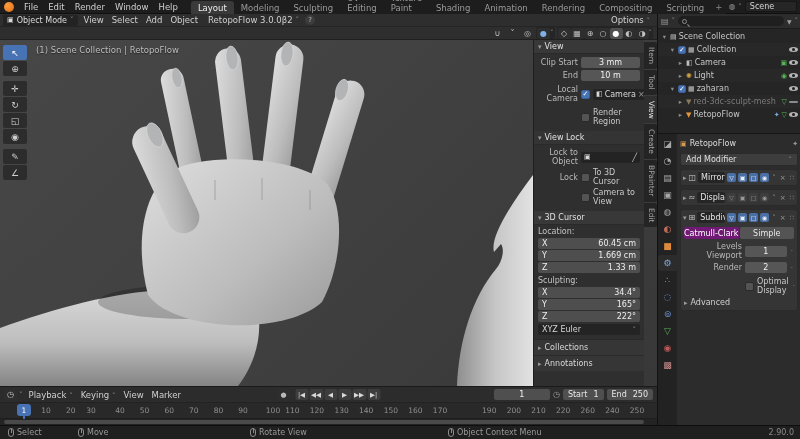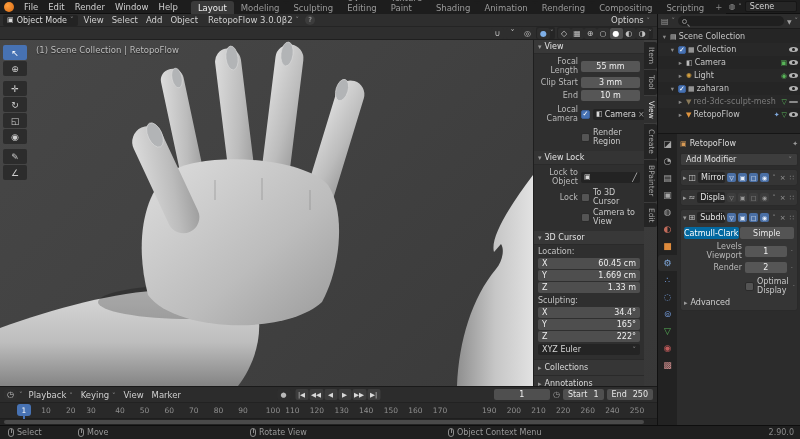--- a/index.html
+++ b/index.html
@@ -100,21 +100,21 @@
 #addmod .dd{margin-left:auto}
 .modbox{background:#353535;border:1px solid #2a2a2a;border-radius:3px;margin-bottom:3px}
 .modhead{display:flex;align-items:center;gap:2px;height:15px;padding:0 2px}
 .modname{flex:1;background:#252525;border-radius:2px;height:11px;display:flex;align-items:center;padding:0 3px;color:#e4e4e4;min-width:0;overflow:hidden;white-space:nowrap}
 .tg{width:9px;height:9px;border-radius:2px;display:flex;align-items:center;justify-content:center;font-size:6px;flex:0 0 auto}
 .tg.on{background:#4a6fa5;color:#eaf1fb}
 .tg.off{background:#3d3d3d;color:#9a9a9a}
 .mx{color:#9a9a9a;font-size:7px;padding:0 1px}
 .seg{display:flex;gap:1px;margin:2px 3px}
 .seg span{flex:1;height:12px;border-radius:2px;display:flex;align-items:center;justify-content:center;color:#e8e8e8;background:#545454}
-.seg span.active{background:#0369a1;color:#fff}
+.seg span.active{background:#701a75;color:#fff}
 .srow{display:flex;align-items:center;gap:3px;padding:1px 3px}
 .srow .plabel{flex:0 0 58px}
 .srow .pill{height:11px}
 .advrow{display:flex;align-items:center;gap:3px;padding:2px 3px 3px;color:#d0d0d0}
 
 #statusbar{position:absolute;left:0;top:425px;width:800px;height:14px;background:#1f1f1f;border-top:1px solid #0e0e0e;font-size:8px;color:#999}
 .hint{position:absolute;top:2px;display:flex;align-items:center;gap:3px}
 .mouse{display:inline-block;width:6px;height:9px;border:1px solid #8d8d8d;border-radius:3px;position:relative}
 .mouse::after{content:"";position:absolute;left:50%;top:0;width:1px;height:4px;background:#8d8d8d}
 #version{position:absolute;right:6px;top:2px;color:#8a8a8a}
@@ -256,24 +256,20 @@
         <div class="tool gap">✎</div>
         <div class="tool">∠</div>
       </div>
 
     <div id="npanel">
       <div class="phead">
         <span class="dd">▾</span>
         <span>View</span>
       </div>
       <div id="viewrows" style="padding:2px 0">
-          <div class="prow">
-            <span class="plabel">Focal Length</span>
-            <span class="pill">55 mm</span>
-          </div>
           <div class="prow">
             <span class="plabel">Clip Start</span>
             <span class="pill">3 mm</span>
           </div>
           <div class="prow">
             <span class="plabel">End</span>
             <span class="pill">10 m</span>
           </div>
         </div>
       <div class="prow">

